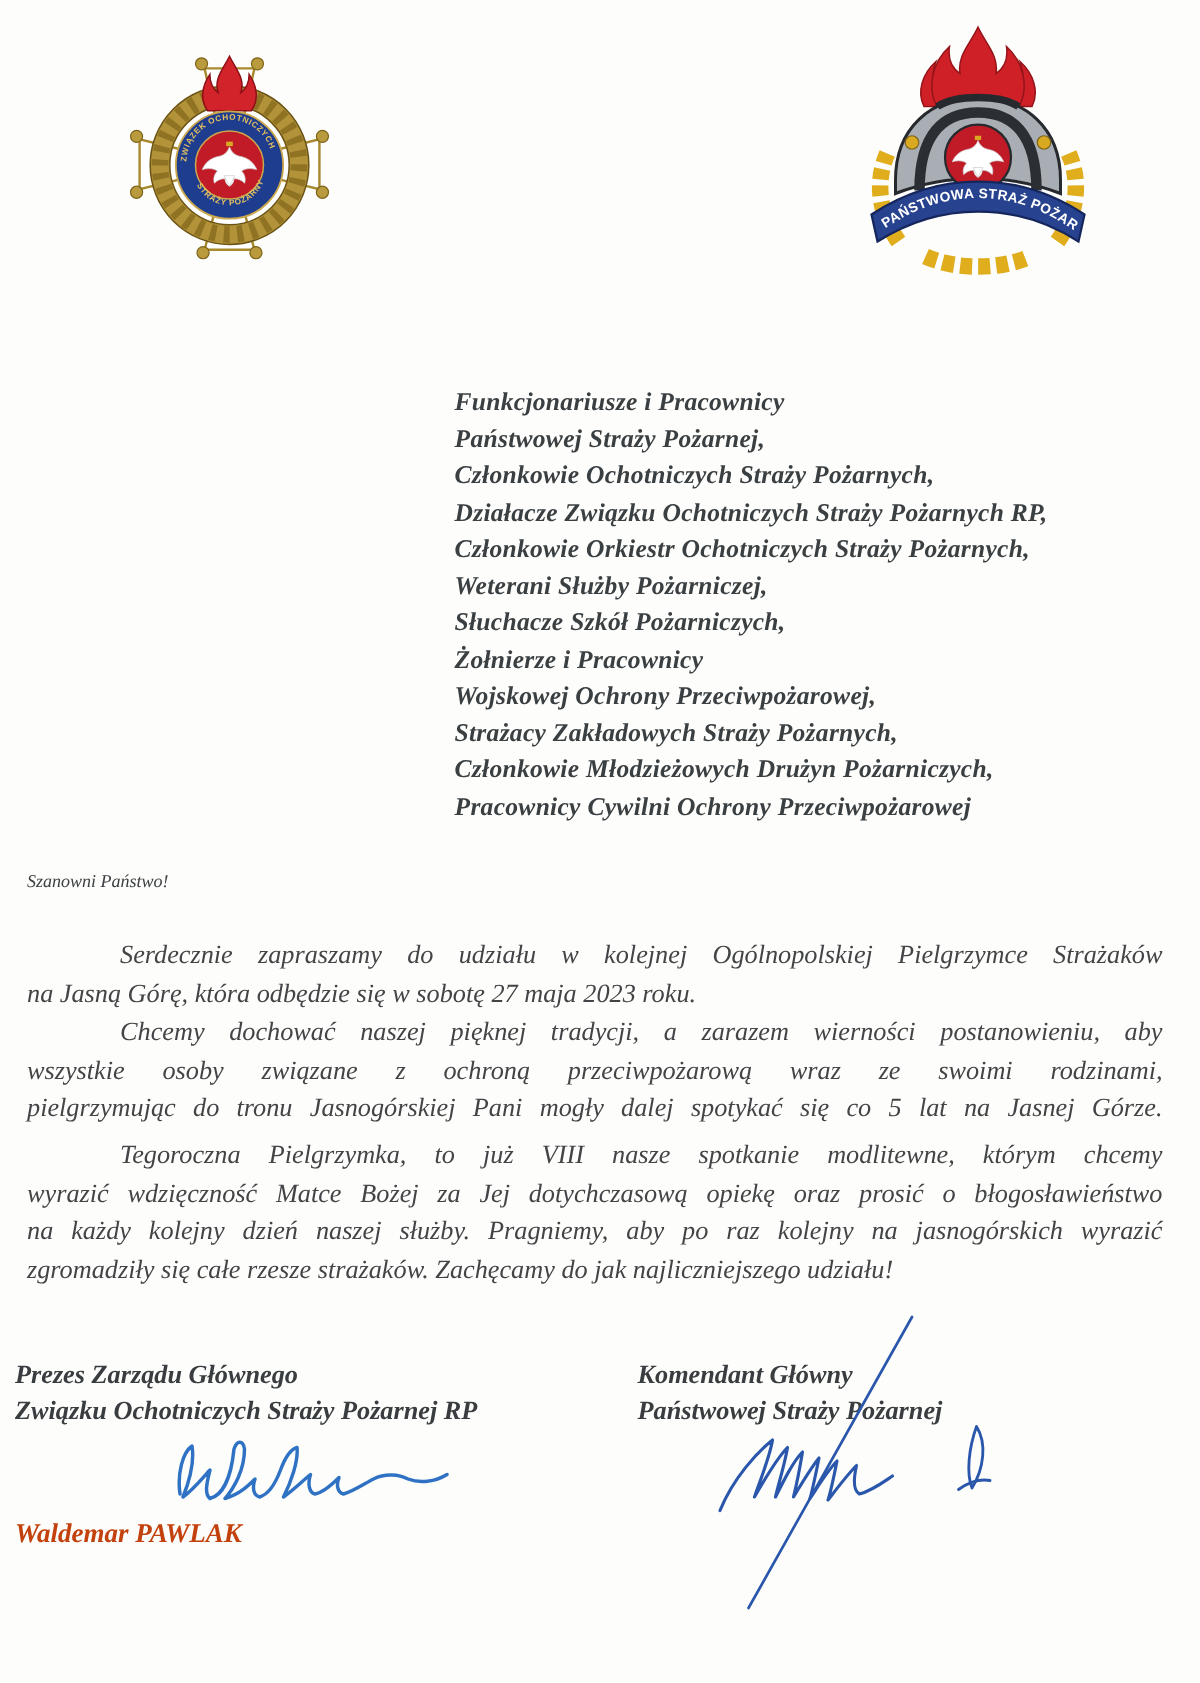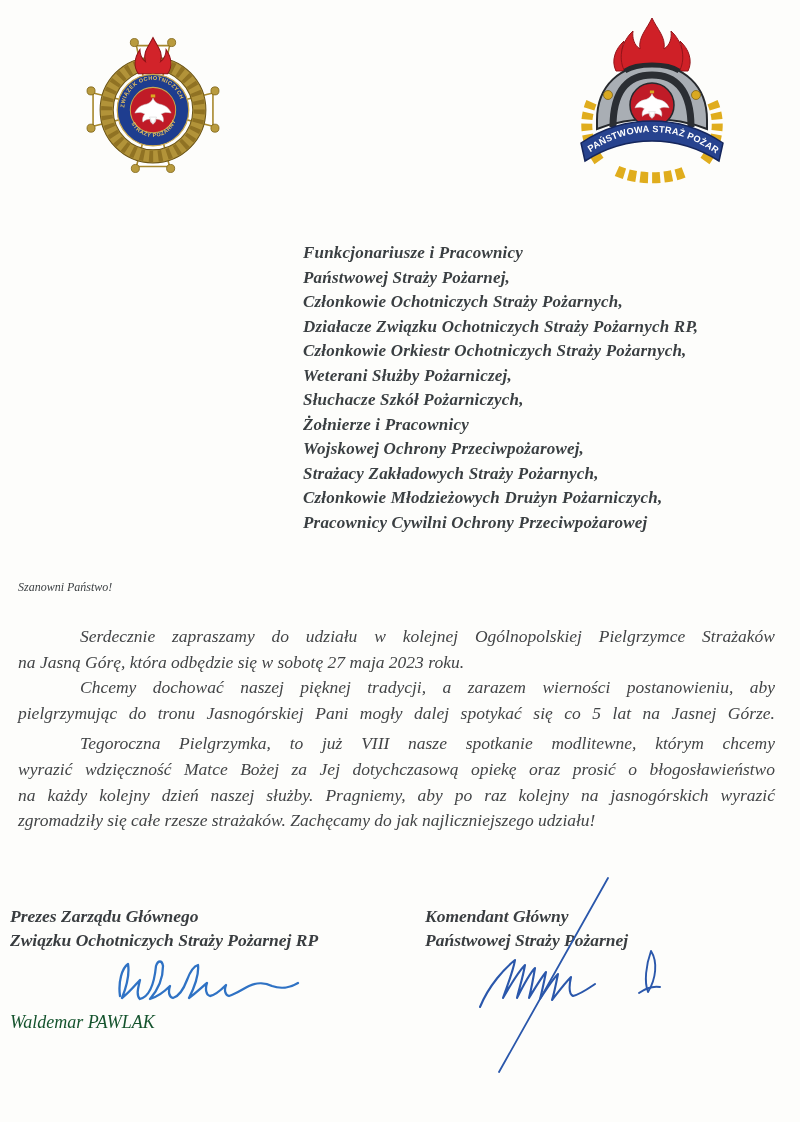--- a/index.html
+++ b/index.html
@@ -6,21 +6,21 @@
   .page{
     position:relative;width:800px;height:1122px;margin:0 auto;
     background:#fdfdfb;overflow:hidden;
     font-family:"Liberation Serif","DejaVu Serif",serif;
     color:#3f4245;
   }
   
   .emblem-left{position:absolute;left:85px;top:33px;width:136px;height:142px;}
   .emblem-right{position:absolute;left:577px;top:14px;width:150px;height:170px;}
   
-  .recipients{position:absolute;left:303px;top:241px;width:480px;}
+  .recipients{position:absolute;left:303px;top:256px;width:480px;}
   .recipients .r-line{
     font-style:italic;font-weight:bold;font-size:17px;line-height:24.5px;
     color:#3a3f42;letter-spacing:.2px;white-space:nowrap;
   }
   
   .salutation{
     position:absolute;left:18px;top:574px;font-style:italic;font-size:12px;
     color:#3c4043;line-height:26px;
   }
   
@@ -32,21 +32,21 @@
   .body-text .ln.just{text-align:justify;text-align-last:justify;}
   .body-text .ln.gap{margin-top:5px;}
   
   .sig-left{position:absolute;left:10px;top:905px;width:392px;text-align:left;}
   .sig-right{position:absolute;left:425px;top:905px;width:348px;text-align:left;}
   .sig-title{
     font-style:italic;font-weight:bold;font-size:17.5px;line-height:23.5px;
     color:#393d40;white-space:nowrap;
   }
   .sig-name{
-    font-style:italic;font-weight:normal;font-size:18px;color:#14532d;white-space:nowrap;
+    font-style:italic;font-weight:bold;font-size:18px;color:#c2410c;white-space:nowrap;
   }
   .sig-left .sig-name{margin-top:2px;}
   .sig-right .sig-name{margin-top:62px;font-size:18.5px;}
   .ink-left{display:block;margin:2px auto 0 auto;width:196px;height:56px;}
   .ink-right{position:absolute;left:455px;top:865px;width:250px;height:220px;pointer-events:none;}
 </style>
 </head>
 <body>
 
 <div class="page">
@@ -151,20 +151,21 @@
     <div class="r-line">Członkowie Młodzieżowych Drużyn Pożarniczych,</div>
     <div class="r-line">Pracownicy Cywilni Ochrony Przeciwpożarowej</div>
   </div>
 
   <div class="salutation">Szanowni Państwo!</div>
 
   <div class="body-text">
     <div class="ln ind just">Serdecznie zapraszamy do udziału w kolejnej Ogólnopolskiej Pielgrzymce Strażaków</div>
     <div class="ln">na Jasną Górę, która odbędzie się w sobotę 27 maja 2023 roku.</div>
     <div class="ln ind just">Chcemy dochować naszej pięknej tradycji, a zarazem wierności postanowieniu, aby</div>
+    <div class="ln just">wszystkie osoby związane z ochroną przeciwpożarową wraz ze swoimi rodzinami,</div>
     <div class="ln just">pielgrzymując do tronu Jasnogórskiej Pani mogły dalej spotykać się co 5 lat na Jasnej Górze.</div>
     <div class="ln ind just gap">Tegoroczna Pielgrzymka, to już VIII nasze spotkanie modlitewne, którym chcemy</div>
     <div class="ln just">wyrazić wdzięczność Matce Bożej za Jej dotychczasową opiekę oraz prosić o błogosławieństwo</div>
     <div class="ln just">na każdy kolejny dzień naszej służby. Pragniemy, aby po raz kolejny na jasnogórskich wyrazić</div>
     <div class="ln">zgromadziły się całe rzesze strażaków.  Zachęcamy do jak najliczniejszego udziału!</div>
   </div>
 
   <div class="sig-left">
     <div class="sig-title">Prezes Zarządu Głównego</div>
     <div class="sig-title">Związku Ochotniczych Straży Pożarnej RP</div>

